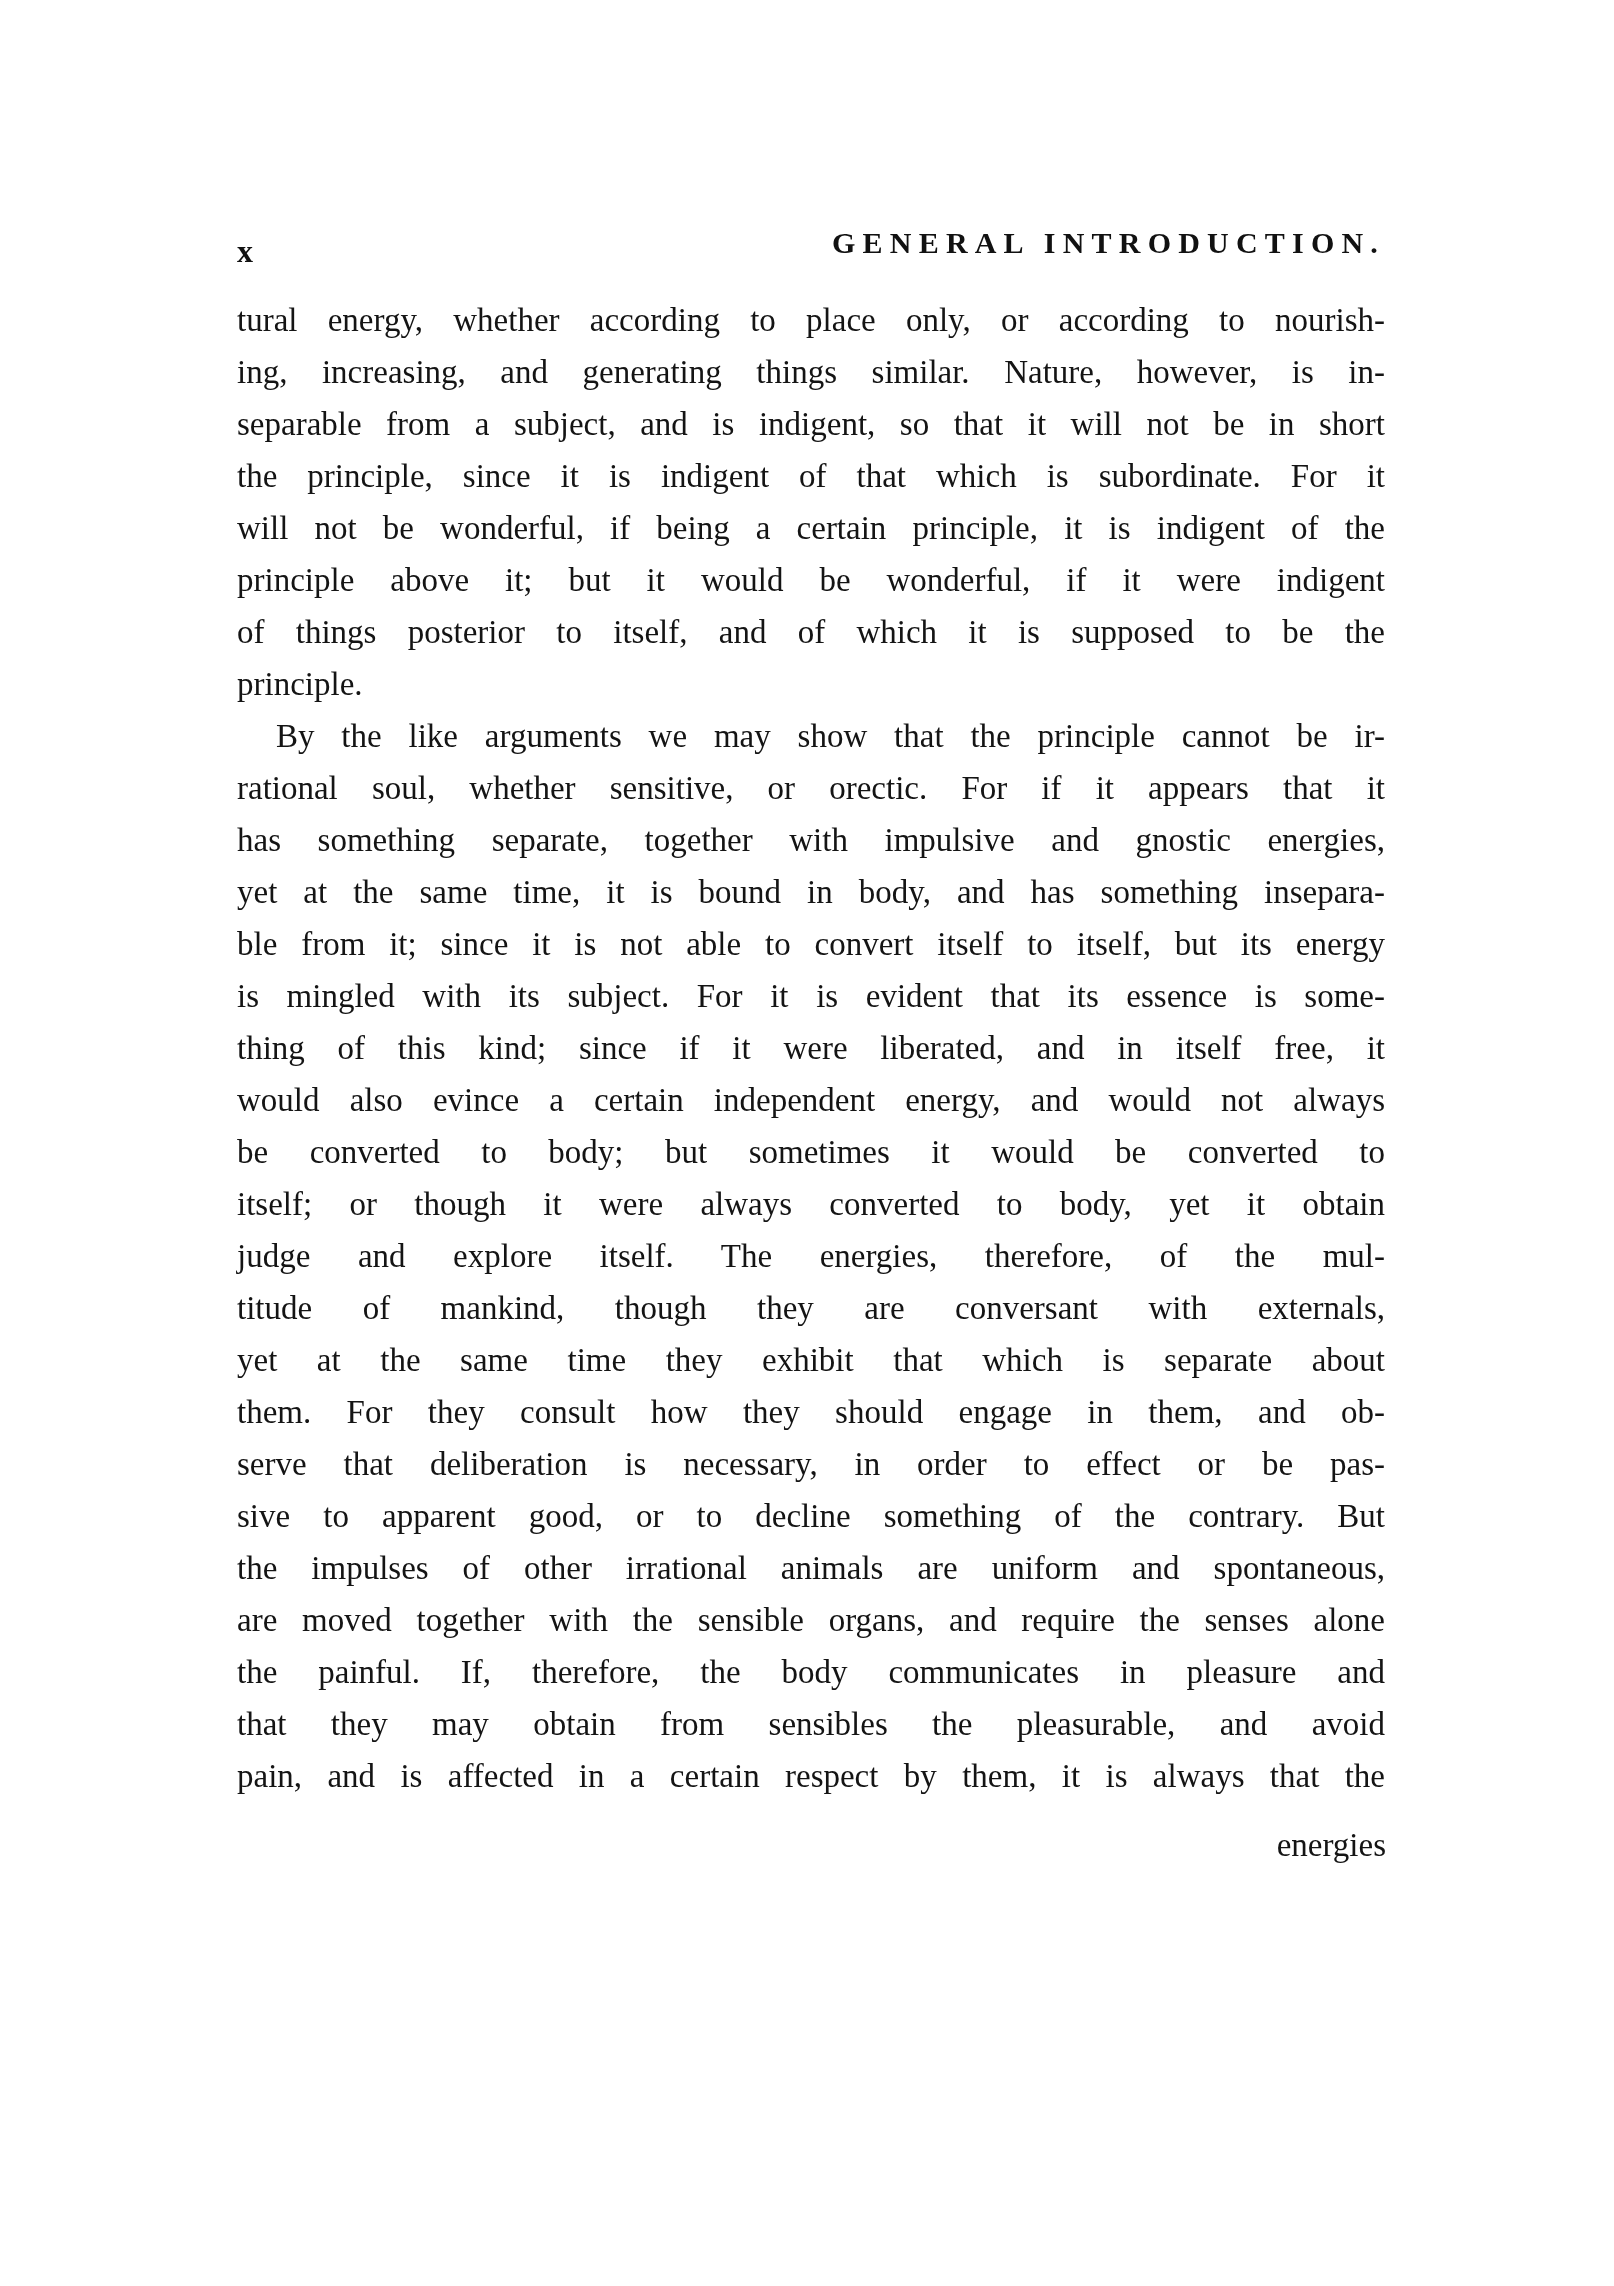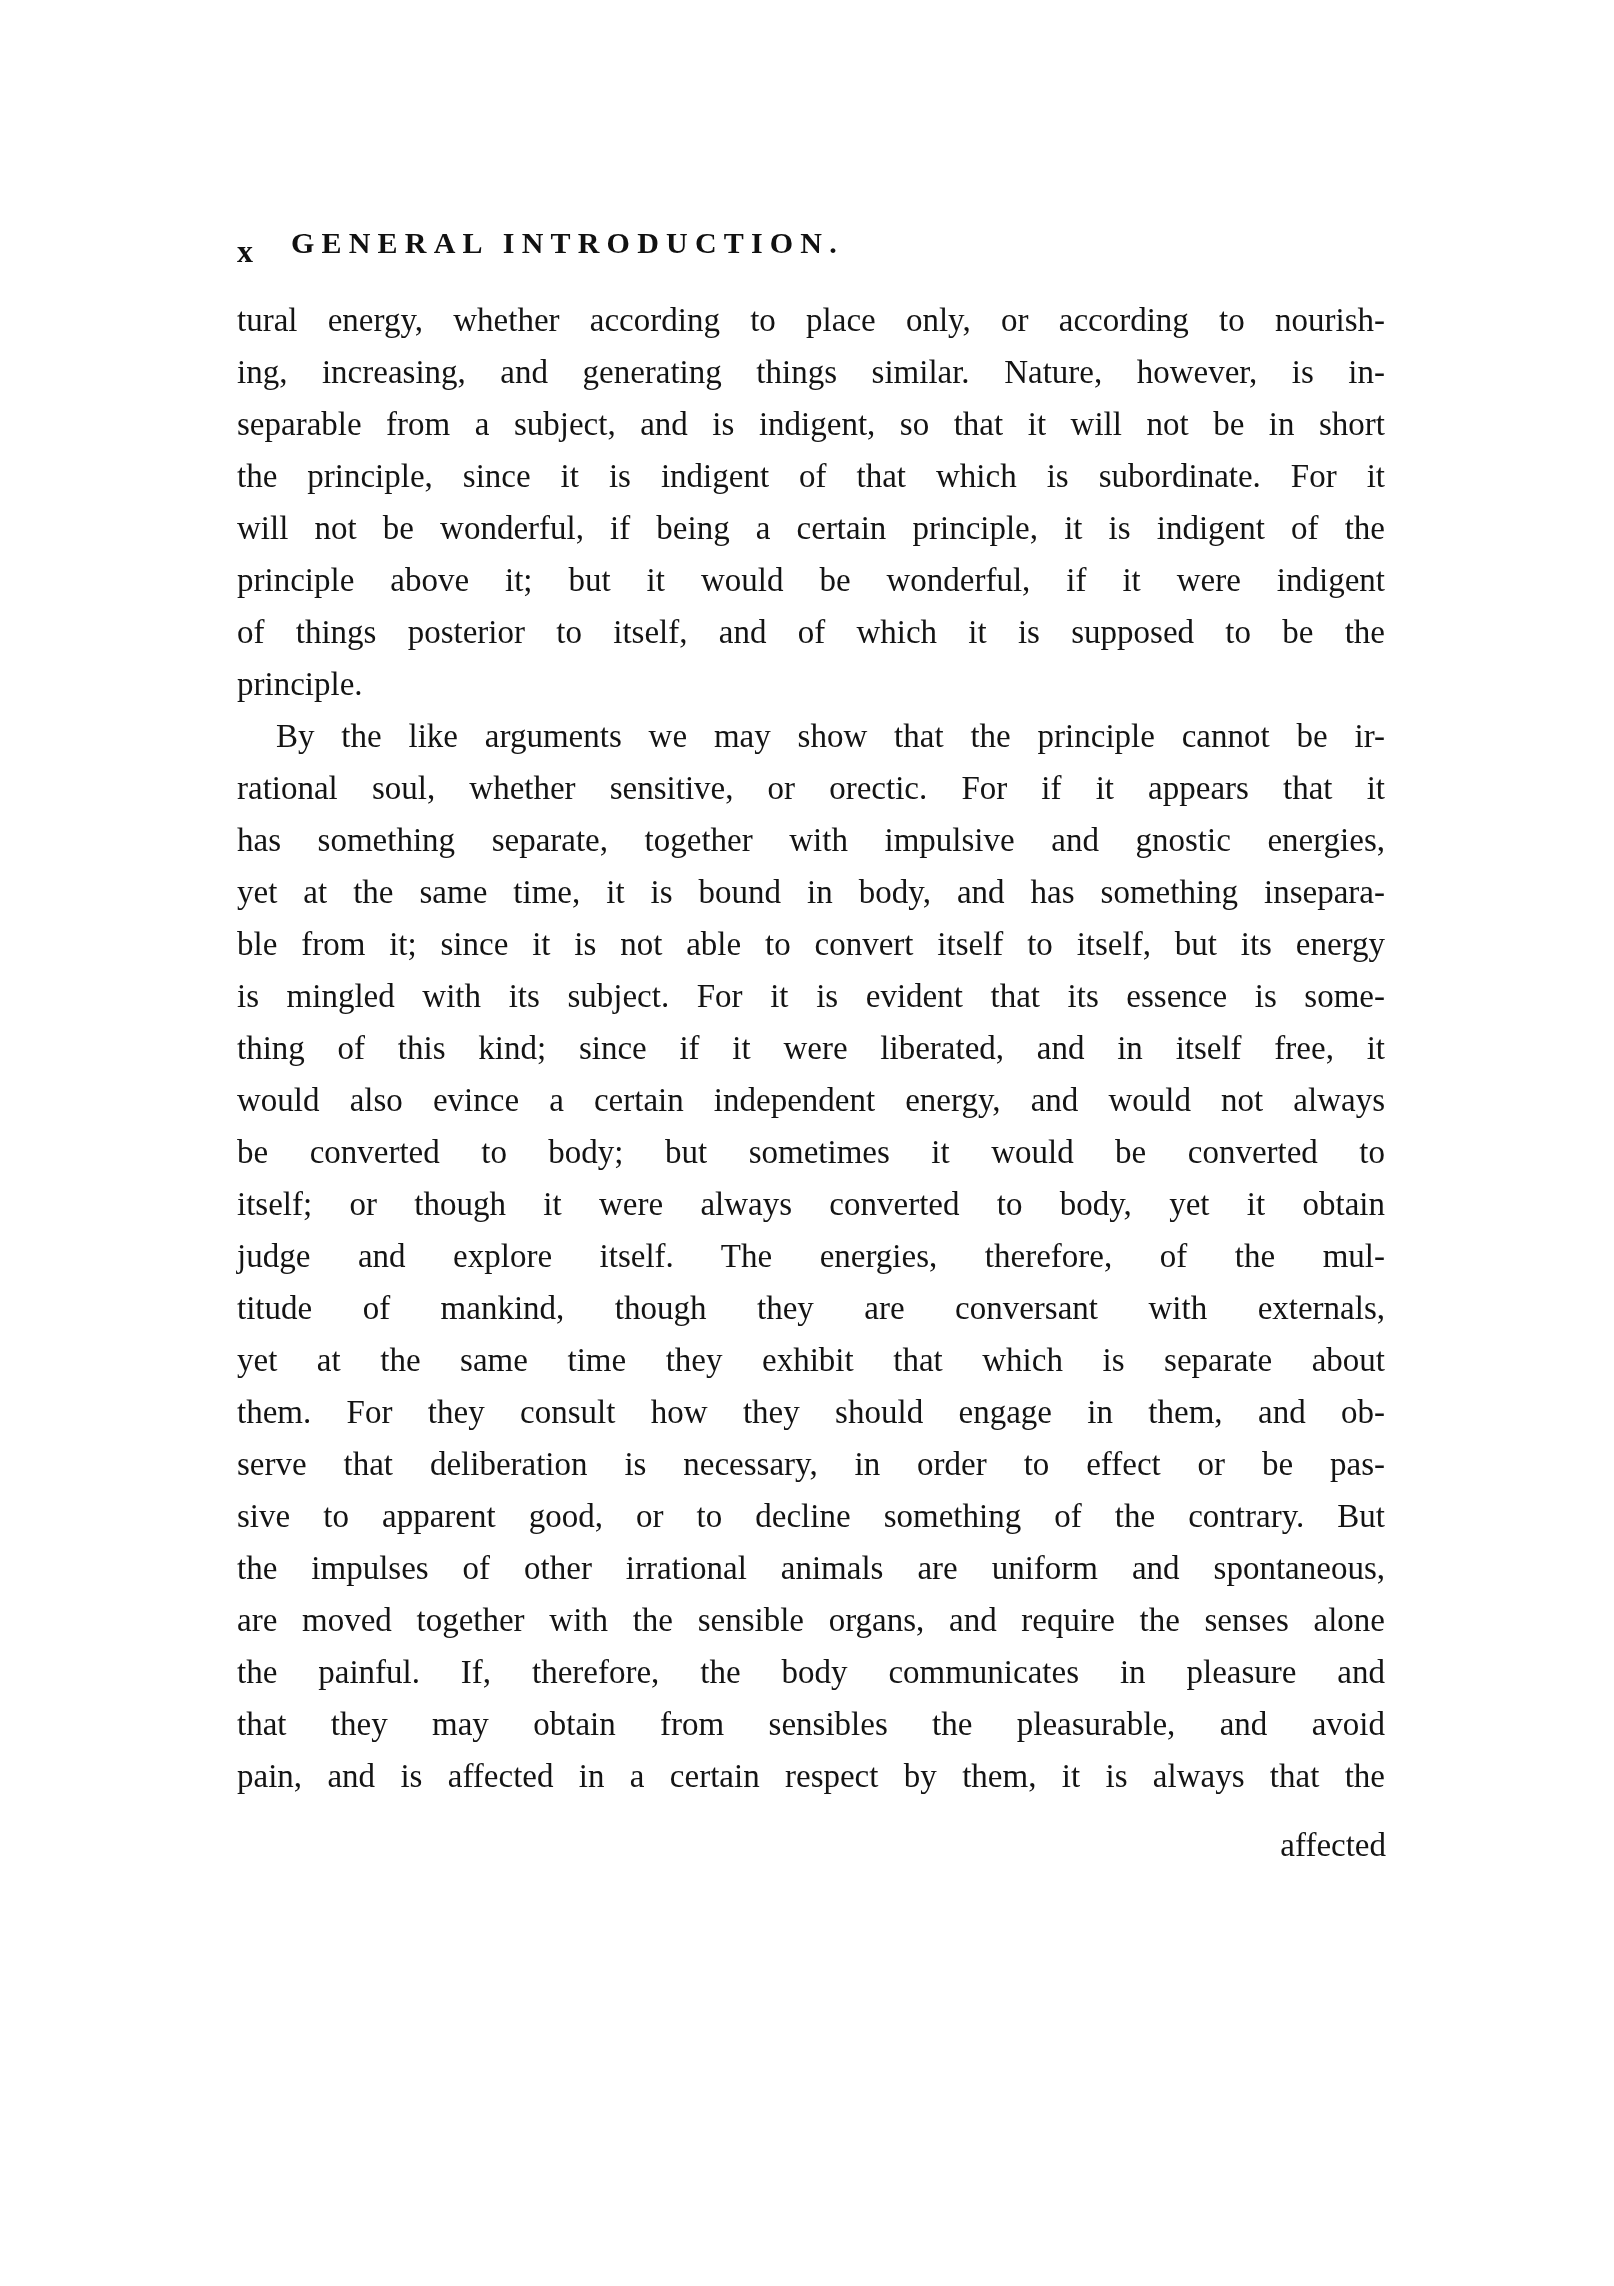--- a/index.html
+++ b/index.html
@@ -1,20 +1,20 @@
 <!DOCTYPE html>
 <html style="font-size:14.3px"><head>
   <meta charset="utf-8">
   <style>
     html, body { margin: 0; padding: 0; background: #ffffff; }
     body { width: 1615px; height: 2286px; position: relative; overflow: hidden; }
     .page { position: absolute; left: 0; top: 0; width: 1615px; height: 2286px; background: #ffffff; }
     .running-head { position: absolute; top: 226px; left: 237px; width: 1148px; height: 54px; }
     .page-num { position: absolute; left: 0; top: 7.2px; font-family: "Liberation Serif", serif; font-weight: bold; font-size: 32px; color: #111; }
-    .head-title { position: absolute; left: 0; right: 0; top: 0; text-align: left; font-family: "Liberation Serif", serif; font-weight: bold; font-size: 30px; letter-spacing: 7.2px; color: #111; padding-left: 54px; }
+    .head-title { position: absolute; left: 0; right: 0; top: 0; text-align: right; font-family: "Liberation Serif", serif; font-weight: bold; font-size: 30px; letter-spacing: 7.2px; color: #111; padding-left: 54px; }
     .body-text { position: absolute; left: 237px; top: 294px; width: 1148px; }
     .line { font-family: "Liberation Serif", serif; font-size: 33px; line-height: 52px; height: 52px; color: #141414; white-space: nowrap; text-align: justify; text-align-last: justify; }
     .line.last { text-align: center; text-align-last: left; }
     .line.indent { padding-left: 39px; }
     .catchword { position: absolute; top: 1827px; right: 229px; font-family: "Liberation Serif", serif; font-size: 33px; color: #141414; }
   </style>
 </head>
 <body>
 
 <div class="page">
@@ -52,15 +52,15 @@
         <div class="line">serve that deliberation is necessary, in order to effect or be pas-</div>
         <div class="line">sive to apparent good, or to decline something of the contrary. But</div>
         <div class="line">the impulses of other irrational animals are uniform and spontaneous,</div>
         <div class="line">are moved together with the sensible organs, and require the senses alone</div>
         <div class="line">the painful. If, therefore, the body communicates in pleasure and</div>
         <div class="line">that they may obtain from sensibles the pleasurable, and avoid</div>
         <div class="line">pain, and is affected in a certain respect by them, it is always that the</div>
       </div>
     </div>
 
-  <div class="catchword">affected</div>
+  <div class="catchword">energies</div>
 </div>
 
 
 </body></html>

